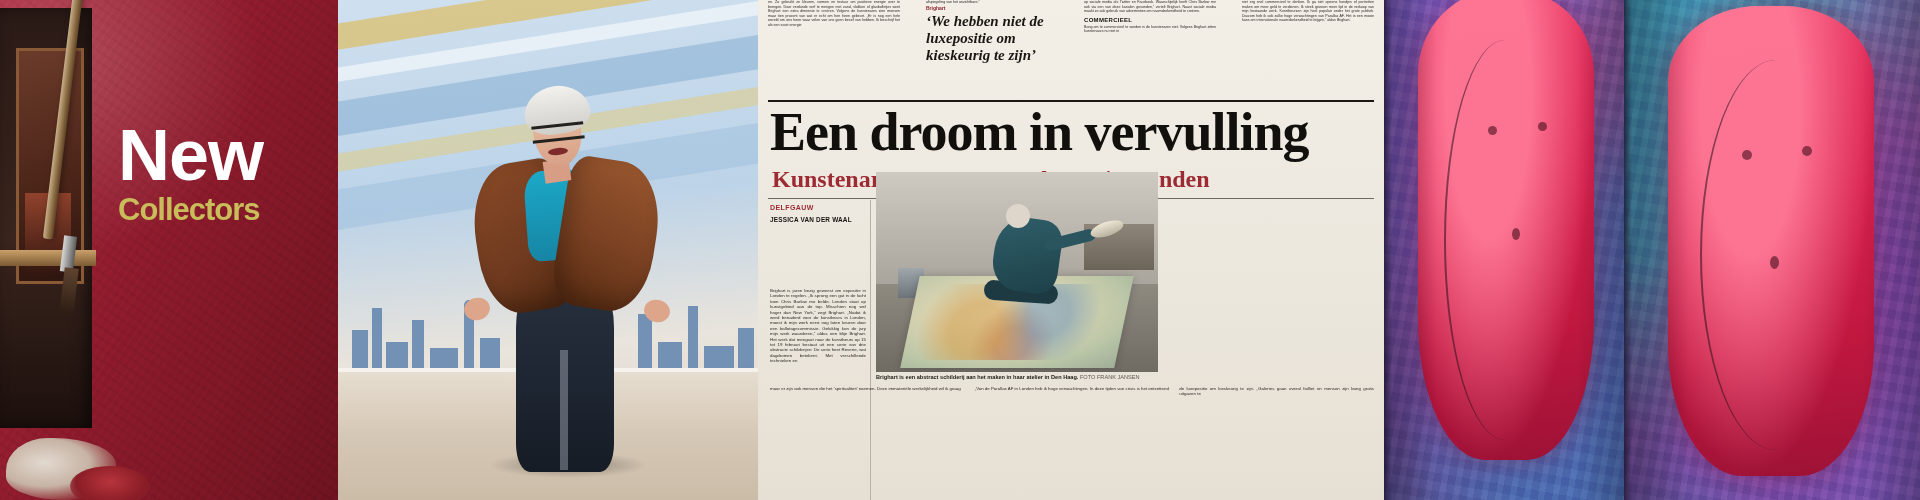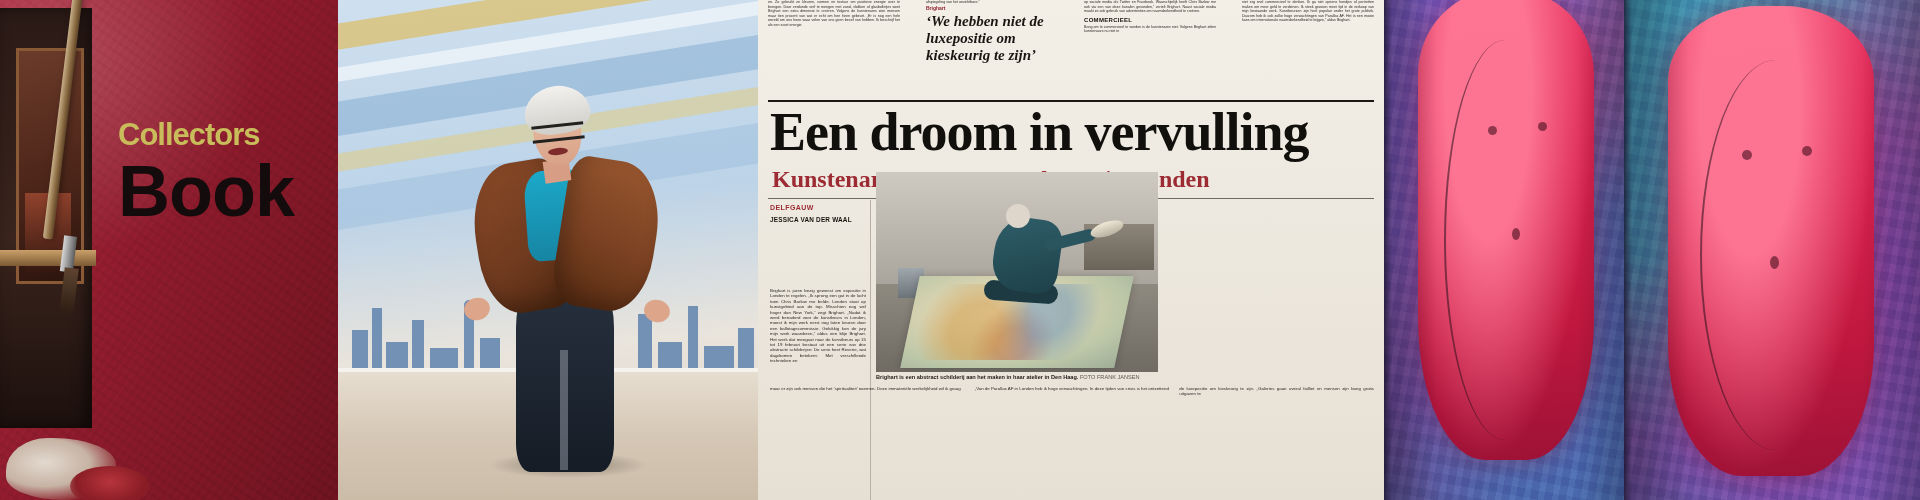--- a/index.html
+++ b/index.html
@@ -527,22 +527,22 @@
       <div class="book-frame-inner"></div>
     </div>
     <div class="book-shelf"></div>
     <div class="brush"></div>
     <div class="brush-ferrule"></div>
     <div class="brush-hair"></div>
     <div class="book-rag"></div>
     <div class="book-rag2"></div>
 
     <div class="book-title">
+      <span class="bt-line bt-new">New</span>
       <span class="bt-line bt-coll">Collectors</span>
-      <span class="bt-line bt-book">Book</span>
     </div>
   </div>
 
   <div class="panel p-photo">
     <div class="sky-bands">
       <i class="band1"></i>
         <i class="band2"></i>
         <i class="band3"></i>
         <i class="band4"></i>
         <i class="band5"></i>

